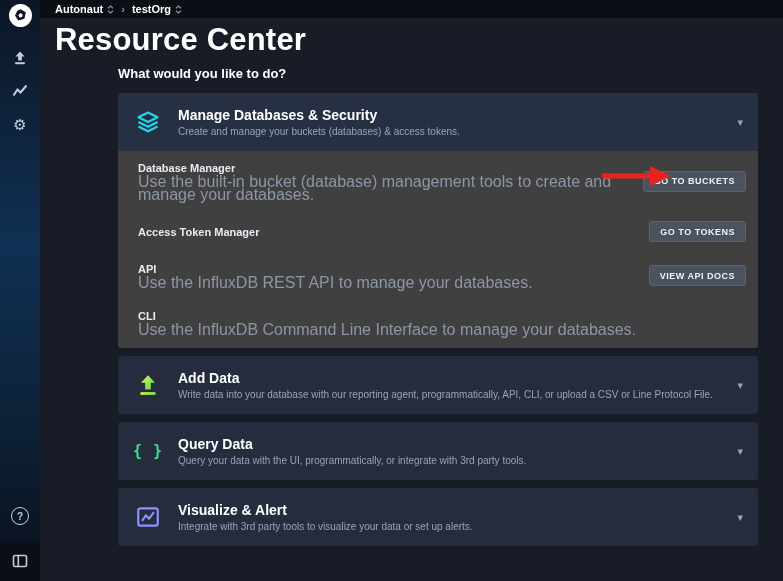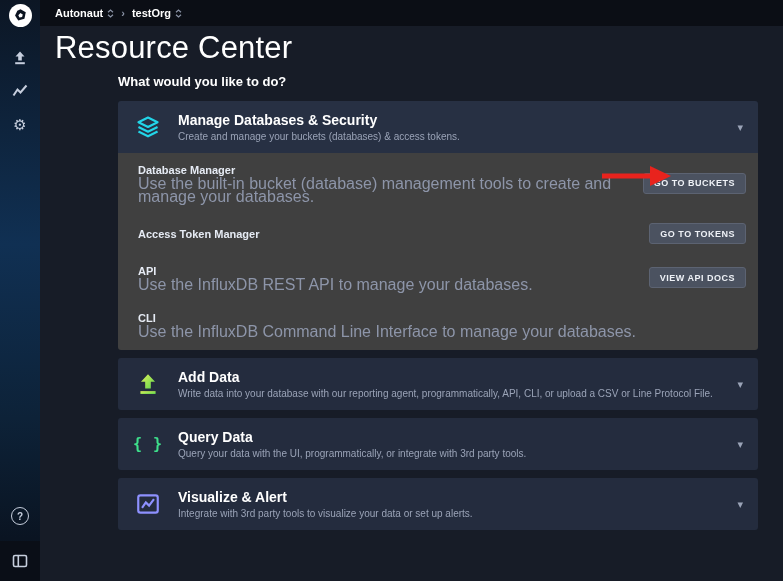--- a/index.html
+++ b/index.html
@@ -32,41 +32,41 @@
     color:#c6cedd; font-size:10px; font-weight:bold; display:flex; align-items:center;
     justify-content:center; margin-bottom:16px; cursor:pointer;
   }
   .sidebar-bottom {
     width:40px; height:40px; background:#0a0e17; display:flex;
     align-items:center; justify-content:center; cursor:pointer;
   }
 
   
   .topbar {
-    margin-left:40px; height:26px; background:#0b0e15;
+    margin-left:40px; height:18px; background:#0b0e15;
     display:flex; align-items:center; gap:7px; padding-left:15px;
     font-size:11px; font-weight:bold; color:#ffffff;
   }
   .crumb { display:flex; align-items:center; gap:4px; cursor:pointer; }
   .crumb-sep { color:#8b93a6; font-weight:bold; font-size:11px; }
   .sort-caret { display:flex; align-items:center; }
 
   
   .main { margin-left:40px; }
   .page-title {
-    color:#ffffff; font-size:31px; font-weight:normal; letter-spacing:.2px;
+    color:#ffffff; font-size:31px; font-weight:bold; letter-spacing:.2px;
     margin:4px 0 8px 15px; line-height:36px;
   }
   .content { margin-left:78px; width:640px; }
   .subtitle { color:#ffffff; font-size:13px; font-weight:bold; margin:0 0 12px 0; line-height:15px; }
 
   
   .panel { border-radius:3px; margin-bottom:8px; overflow:hidden; }
   .panel-header {
-    height:52px; background:#273043; display:flex; align-items:center; cursor:pointer;
+    height:58px; background:#273043; display:flex; align-items:center; cursor:pointer;
   }
   .panel.collapsed .panel-header { background:#242c3e; }
   .panel-icon { width:60px; flex:none; display:flex; justify-content:center; align-items:center; }
   .ph-text { flex:1; min-width:0; }
   .ph-title { font-size:14px; font-weight:bold; color:#ffffff; line-height:17px; }
   .ph-desc { font-size:10px; color:#9aa3b7; line-height:12px; margin-top:2px; }
   .chevron { color:#9aa3b7; font-size:11px; padding:0 15px; flex:none; }
 
   .panel-body { background:#404040; padding-bottom:2px; }
   .rc-row { display:flex; align-items:center; padding:10px 12px 10px 20px; }

